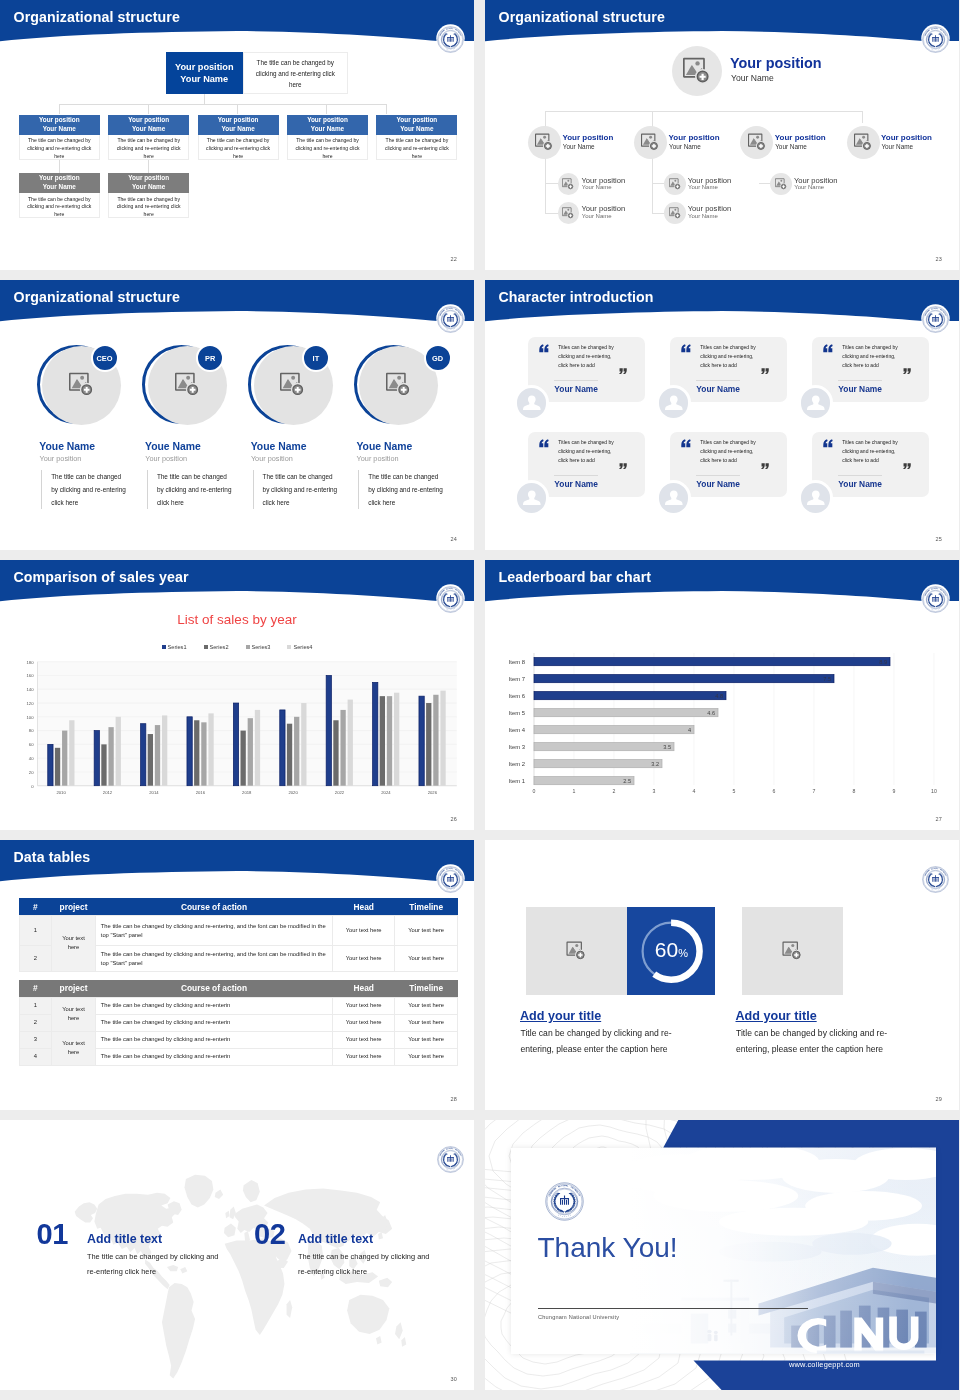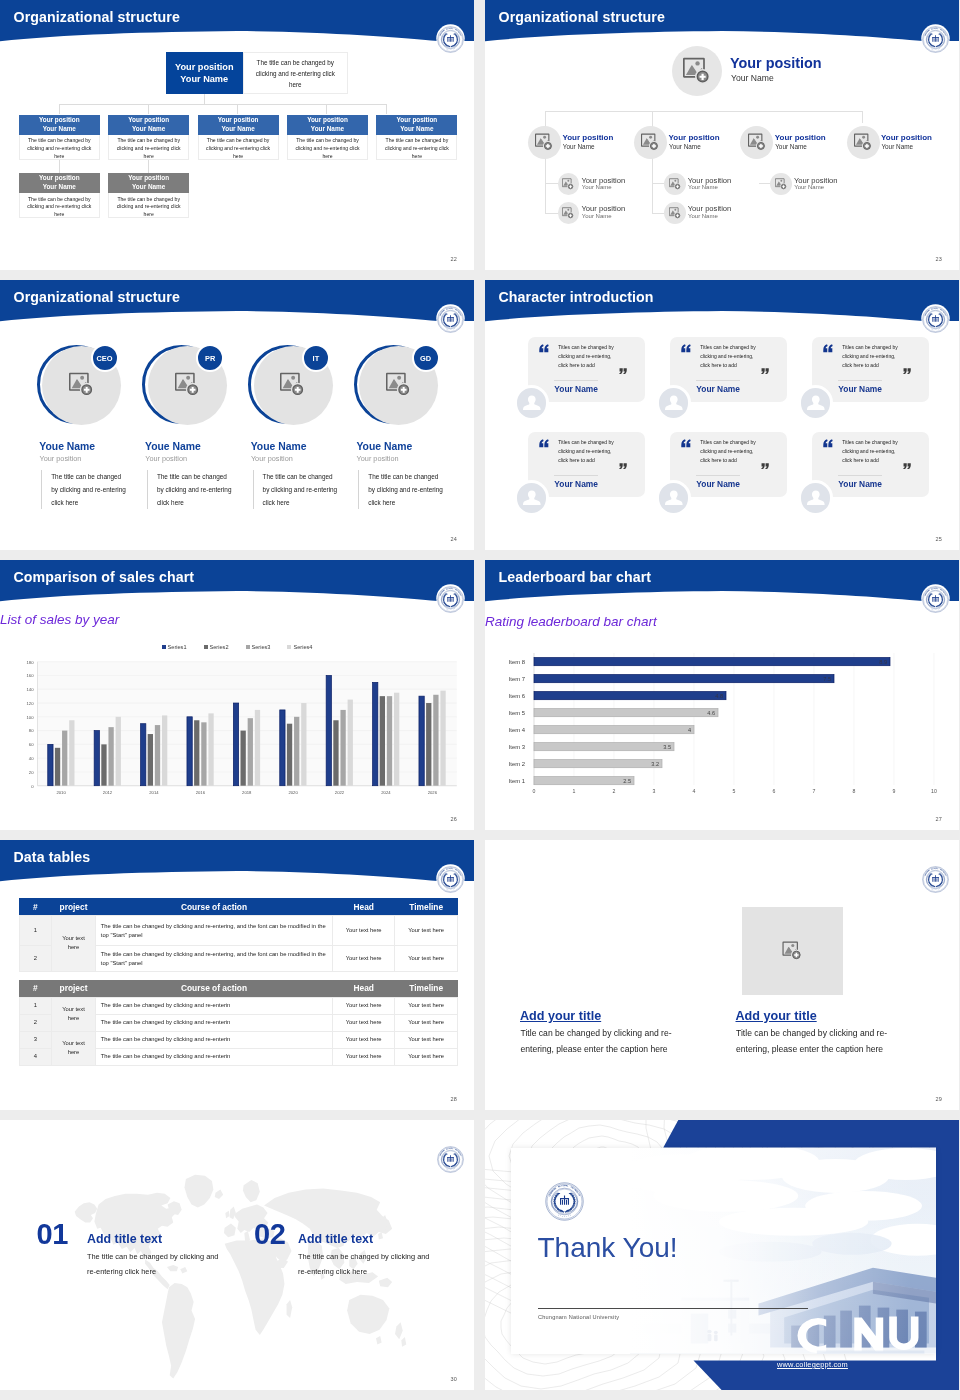--- a/index.html
+++ b/index.html
@@ -74,24 +74,24 @@
   .tytopo{position:absolute;left:0;top:0;width:474px;height:270px;}
   .tycard{position:absolute;left:26px;top:28px;width:425px;height:205.5px;background:#fff;
           box-shadow:0 0 6px rgba(0,0,0,0.10);overflow:hidden;}
   .typhoto{position:absolute;right:0;top:0;width:306px;height:205.5px;overflow:hidden;}
   .tyline1{position:absolute;left:26.5px;top:86px;color:#2b4ea2;font-size:28px;line-height:1;
            white-space:nowrap;}
   .tyline2{position:absolute;left:26px;top:120.5px;color:#1c1c1c;font-size:28px;font-weight:bold;
            line-height:1;white-space:nowrap;}
   .tydiv{position:absolute;left:27px;top:159.5px;width:269.5px;height:0.8px;background:#4a4a4a;}
   .tyuni{position:absolute;left:27px;top:166px;font-size:5.6px;color:#555;letter-spacing:.2px;}
-  .tysite{position:absolute;left:292px;top:240px;color:#fff;font-size:7.4px;letter-spacing:.2px;text-decoration:underline;}
+  .tysite{position:absolute;left:304px;top:240px;color:#fff;font-size:7.4px;letter-spacing:.2px;}
   .tylogo{position:absolute;left:33.9px;top:33.5px;width:39px;height:39px;}
   
-  .chtitle{position:absolute;width:100%;font-size:13.5px;color:#6d28d9;font-style:italic;}
+  .chtitle{position:absolute;width:100%;text-align:center;font-size:13.5px;color:#ef4444;}
   .chlegend{position:absolute;width:100%;display:flex;justify-content:center;gap:17px;
             font-size:5.6px;color:#3b3b3b;align-items:center;}
   .chlegend .li{display:flex;align-items:center;gap:2px;}
   .chlegend .sw{width:4px;height:4px;display:inline-block;}
   .chsvg{position:absolute;display:block;}
 
   
   .s4card{position:absolute;width:116.6px;height:65px;background:#f1f1f1;border-radius:7px;}
   .s4av{position:absolute;width:29.6px;height:29.6px;border-radius:50%;background:#dfe3ea;
         border:3.5px solid #fff;box-sizing:content-box;}
@@ -494,21 +494,21 @@
       <div class="s3pos" style="left:3px;top:108.5px;">Your position</div>
       <div class="s3txt" style="left:4.9px;top:124.7px;">The title can be changed by clicking and re-entering click here</div>
     </div>
     <div class="s3card" style="left:353.6px;top:65px;">
       <div class="s3ring" style="left:0;top:0;"></div>
       <div class="s3ph" style="left:5.7px;top:0.5px;">
         <svg viewBox="0 0 100 100">
               <use href="#imgicon"></use>
             </svg>
       </div>
-      <div class="s3badge" style="left:58px;top:-1px;">GD</div>
+      <div class="s3badge" style="left:70px;top:-1px;">GD</div>
       <div class="s3name" style="left:2.8px;top:96.4px;">Youe Name</div>
       <div class="s3pos" style="left:3px;top:108.5px;">Your position</div>
       <div class="s3txt" style="left:4.9px;top:124.7px;">The title can be changed by clicking and re-entering click here</div>
     </div>
   </div>
 
   <div class="pg">24</div>
 </div>
 
 <div class="slide c1 r1">
@@ -632,21 +632,21 @@
     </div>
   </div>
   <div class="pg">25</div>
 </div>
 
 <div class="slide c0 r2">
   <div class="hdr">
     <svg width="474" height="56" viewBox="0 0 474 56">
       <path d="M0,0 H474 V41 H438 C400,37.5 320,31.3 237,31.1 C150,31.8 60,34.9 0,41.2 Z" fill="#0b4397" mask="url(#hm1)"></path>
     </svg>
-    <div class="htitle">Comparison of sales chart</div>
+    <div class="htitle">Comparison of sales year</div>
   </div>
   <svg class="seal" viewBox="0 0 100 100">
         <use href="#seal-g"></use>
       </svg>
 
   <div class="chtitle" style="top:52px;">List of sales by year</div>
   <div class="chlegend" id="legend-1" style="top:84px;">
         <div class="li">
           <span class="sw" style="background: rgb(31, 62, 140);"></span>
           <span>Series1</span>
@@ -751,21 +751,20 @@
   <div class="hdr">
     <svg width="474" height="56" viewBox="0 0 474 56">
       <path d="M0,0 H474 V41 H438 C400,37.5 320,31.3 237,31.1 C150,31.8 60,34.9 0,41.2 Z" fill="#0b4397" mask="url(#hm1)"></path>
     </svg>
     <div class="htitle">Leaderboard bar chart</div>
   </div>
   <svg class="seal" viewBox="0 0 100 100">
         <use href="#seal-g"></use>
       </svg>
 
-  <div class="chtitle" style="top:54px;">Rating leaderboard bar chart</div>
   <svg class="chsvg" id="chart-2" style="left:0;top:0;" width="474" height="270">
         <line x1="49" y1="93" x2="49" y2="225" stroke="#f0f0f0" stroke-width="0.6"></line>
         <text x="49" y="233" text-anchor="middle" font-size="5.2" fill="#555" font-family="&quot;Liberation Sans&quot;,sans-serif">0</text>
         <line x1="89" y1="93" x2="89" y2="225" stroke="#f0f0f0" stroke-width="0.6"></line>
         <text x="89" y="233" text-anchor="middle" font-size="5.2" fill="#555" font-family="&quot;Liberation Sans&quot;,sans-serif">1</text>
         <line x1="129" y1="93" x2="129" y2="225" stroke="#f0f0f0" stroke-width="0.6"></line>
         <text x="129" y="233" text-anchor="middle" font-size="5.2" fill="#555" font-family="&quot;Liberation Sans&quot;,sans-serif">2</text>
         <line x1="169" y1="93" x2="169" y2="225" stroke="#f0f0f0" stroke-width="0.6"></line>
         <text x="169" y="233" text-anchor="middle" font-size="5.2" fill="#555" font-family="&quot;Liberation Sans&quot;,sans-serif">3</text>
         <line x1="209" y1="93" x2="209" y2="225" stroke="#f0f0f0" stroke-width="0.6"></line>
@@ -905,20 +904,34 @@
   </table>
 
   <div class="pg">28</div>
 </div>
 
 <div class="slide c1 r3">
   <svg class="seal" viewBox="0 0 100 100">
         <use href="#seal-g"></use>
       </svg>
 
+  <div class="dcbox" style="left:41px;top:67.1px;">
+    <div class="dcimg">
+      <svg viewBox="0 0 100 100">
+            <use href="#imgicon"></use>
+          </svg>
+    </div>
+    <div class="dcpct">
+      <svg width="88.2" height="88.4" viewBox="0 0 88.2 88.4">
+        <circle cx="44.1" cy="44.2" r="28.5" fill="none" stroke="#7f9ed0" stroke-width="2.2"></circle>
+        <circle class="ring" cx="44.1" cy="44.2" r="28.5" fill="none" stroke="#ffffff" stroke-width="6.5" transform="rotate(-90 44.1 44.2)" stroke-dasharray="107.44 179.07"></circle>
+      </svg>
+      <div class="dcnum"><span>60</span><span class="u">%</span></div>
+    </div>
+  </div>
   <div class="dctitle" style="left:35px;top:169px;">Add your title</div>
   <div class="dctext" style="left:35.5px;top:186px;">Title can be changed by clicking and re-entering, please enter the caption here</div>
   <div class="dcbox" style="left:256.5px;top:67.1px;">
     <div class="dcimg">
       <svg viewBox="0 0 100 100">
             <use href="#imgicon"></use>
           </svg>
     </div>
   </div>
   <div class="dctitle" style="left:250.5px;top:169px;">Add your title</div>

